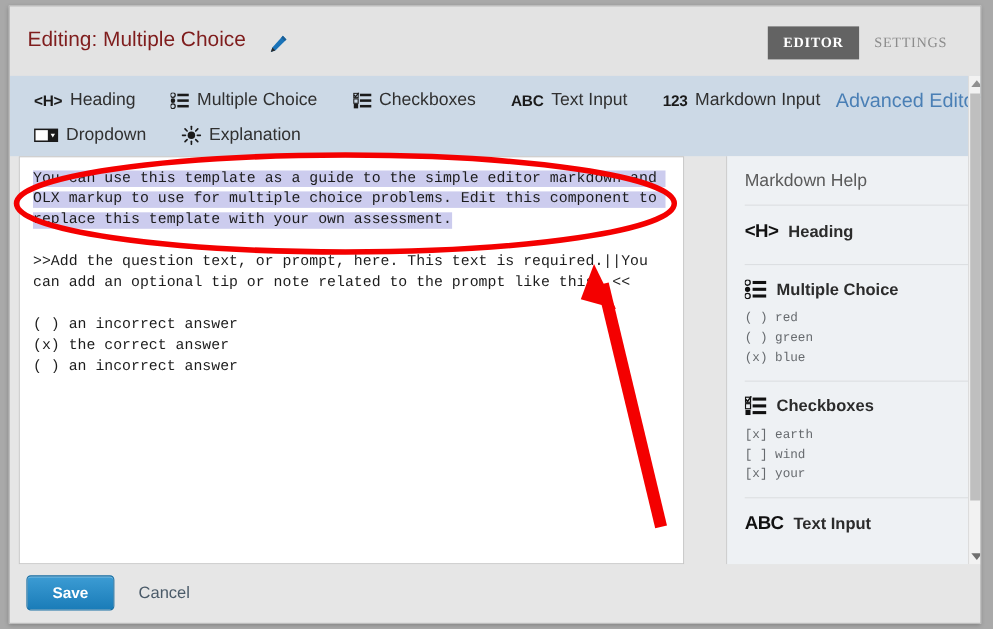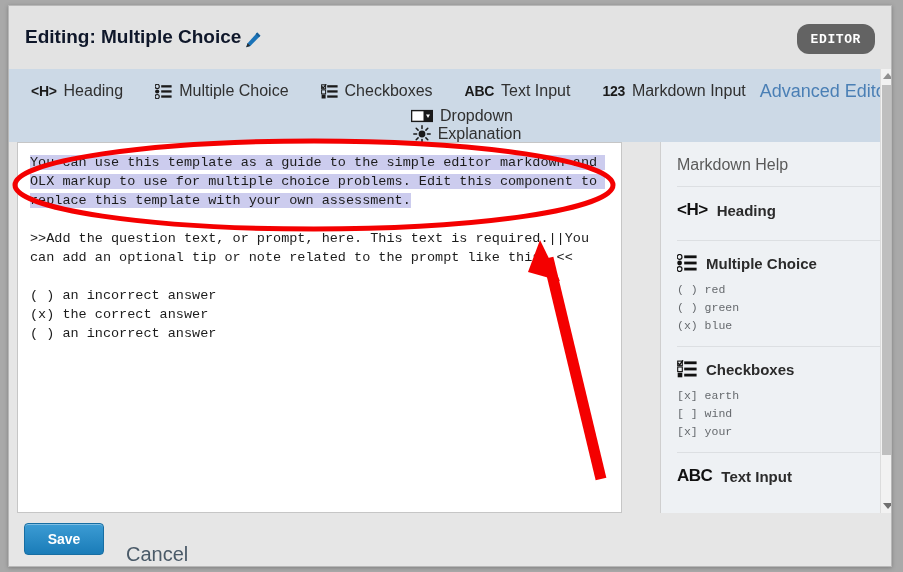--- a/index.html
+++ b/index.html
@@ -32,23 +32,22 @@
     left: 0; top: 0;
     width: 884px; height: 63px;
     background: #e3e3e3;
     box-sizing: border-box;
   }
   #editing-title {
     position: absolute;
     left: 16px;
     top: 20px;
     font-size: 19px;
-    color: #0f172a;
+    color: #7f1d1d;
     white-space: nowrap;
-    font-weight: bold;
   }
   #pencil-icon {
     position: absolute;
     left: 234px;
     top: 24px;
     width: 20px;
     height: 20px;
     cursor: pointer;
   }
   #view-toggle {
@@ -62,23 +61,23 @@
   .toggle-btn {
     display: flex;
     align-items: center;
     justify-content: center;
     padding: 0 14px;
     font-size: 13px;
     letter-spacing: .6px;
     color: #8c8c8c;
     background: transparent;
     border: none;
-    border-radius: 12px;
+    border-radius: 0;
     cursor: pointer;
-    font-family: Liberation Mono, monospace;
+    font-family: Liberation Serif, serif;
   }
   .toggle-btn.active {
     background: #636363;
     color: #ffffff;
     font-weight: bold;
   }
 
   
   #toolbar {
     position: absolute;
@@ -91,21 +90,21 @@
   }
   .tb-row {
     position: absolute;
     left: 0;
     width: 884px;
     height: 32px;
     display: flex;
     align-items: center;
   }
   #tb-row-1 { top: 6px; }
-  #tb-row-2 { top: 38px; flex-direction: column; }
+  #tb-row-2 { top: 38px; }
   .tb-item {
     display: flex;
     align-items: center;
     cursor: pointer;
     color: #303030;
     font-size: 16px;
     white-space: nowrap;
   }
   .tb-ico {
     display: inline-flex;
@@ -301,24 +300,23 @@
     font-size: 14px;
     font-weight: bold;
     cursor: pointer;
     font-family: "Liberation Sans", sans-serif;
     box-shadow: inset 0 1px 0 rgba(255,255,255,.35);
   }
   #cancel-link {
     position: absolute;
     left: 117px;
     top: 18px;
-    font-size: 20px;
+    font-size: 15px;
     color: #4a5a68;
     cursor: pointer;
-    margin-top: 12px;
   }
 
   
   #annot-layer {
     position: absolute;
     left: 0; top: 0;
     width: 903px; height: 572px;
     pointer-events: none;
   }
 </style>
@@ -333,20 +331,21 @@
     <span id="pencil-icon">
       <svg width="20" height="20" viewBox="0 0 20 20">
         <path d="M14.2 2.6 L17.4 5.8 L7.3 15.9 L3.2 17.3 L4.6 13.2 Z" fill="#1a73b8"></path>
         <path d="M4.6 13.2 L7.3 15.9 L3.2 17.3 Z" fill="#2b2b2b"></path>
         <path d="M14.2 2.6 L17.4 5.8 L15.9 7.3 L12.7 4.1 Z" fill="#1a5f96"></path>
       </svg>
     </span>
 
     <div id="view-toggle">
       <button class="toggle-btn active">EDITOR</button>
+      <button class="toggle-btn">SETTINGS</button>
     </div>
   </div>
 
   <div id="toolbar">
 
     <div class="tb-row" id="tb-row-1">
 
       <div class="tb-item" style="margin-left:22px;">
         <span class="tb-ico tb-ico-text">&lt;H&gt;</span>
         <span>Heading</span>

